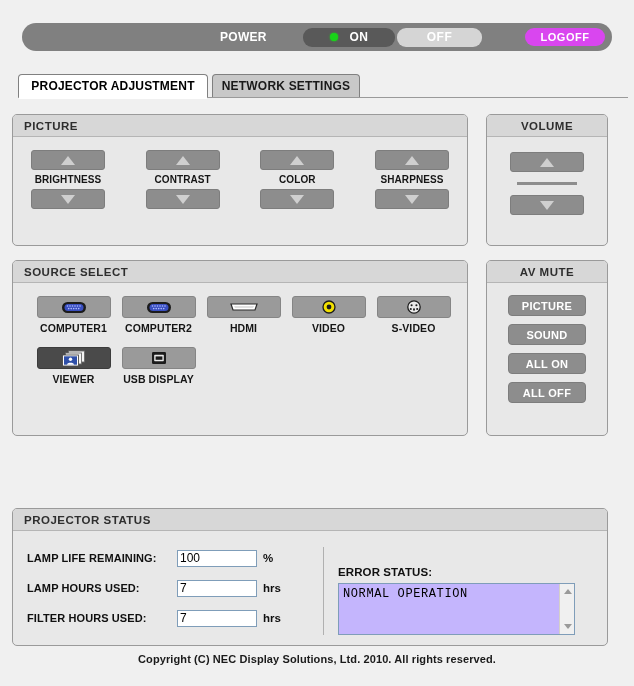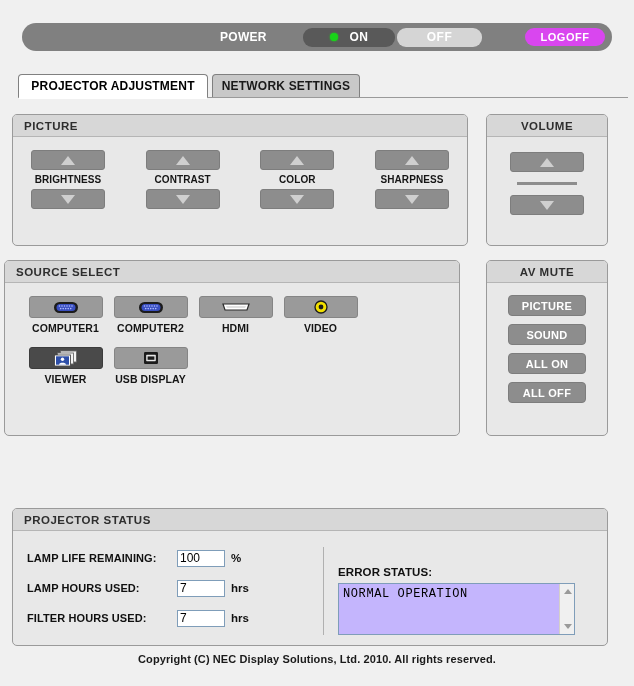--- a/index.html
+++ b/index.html
@@ -254,21 +254,21 @@
   }
   .vol-divider {
     width: 60px;
     height: 3px;
     background: #8d8d8d;
     margin: 10px 0 10px 0;
   }
 
   
   #source-panel {
-    left: 4px;
+    left: 12px;
     top: 260px;
     width: 456px;
     height: 176px;
   }
   .src-row {
     display: flex;
     padding-left: 18px;
     padding-top: 13px;
   }
   .src-item {
@@ -359,21 +359,21 @@
     height: 30px;
   }
   .status-name {
     width: 150px;
     font-size: 11px;
     font-weight: bold;
     color: #101010;
     letter-spacing: 0.1px;
   }
   .status-input {
-    width: 48px;
+    width: 80px;
     height: 17px;
     background: #ffffff;
     border: 1px solid #7f9db9;
     font-family: "Liberation Sans", sans-serif;
     font-size: 12px;
     color: #000000;
     padding: 0 2px;
     box-sizing: border-box;
     border-radius: 0;
   }
@@ -615,20 +615,35 @@
       <div class="src-item">
         <button class="src-btn">
           <svg width="16" height="16" viewBox="0 0 16 16">
             <circle cx="8" cy="8" r="6" fill="#f2e000" stroke="#1b1b1b" stroke-width="1.3"></circle>
             <circle cx="8" cy="8" r="2.4" fill="#1b1b1b"></circle>
           </svg>
         </button>
         <span class="src-label">VIDEO</span>
       </div>
 
+      <div class="src-item">
+        <button class="src-btn">
+          <svg width="16" height="16" viewBox="0 0 16 16">
+            <circle cx="8" cy="8" r="6.2" fill="#e9e9e9" stroke="#1b1b1b" stroke-width="1.3"></circle>
+            <g fill="#1b1b1b">
+              <circle cx="5.6" cy="6.2" r="1.05"></circle>
+              <circle cx="10.4" cy="6.2" r="1.05"></circle>
+              <circle cx="4.8" cy="10" r="1.05"></circle>
+              <circle cx="11.2" cy="10" r="1.05"></circle>
+              <rect x="7.1" y="9.2" width="1.8" height="2.6" rx="0.8"></rect>
+            </g>
+          </svg>
+        </button>
+        <span class="src-label">S-VIDEO</span>
+      </div>
 
     </div>
 
     <div class="src-row">
 
       <div class="src-item">
         <button class="src-btn selected">
           <svg width="30" height="17" viewBox="0 0 30 17">
             <rect x="9.5" y="1" width="16" height="11" fill="#f4f4f4" stroke="#6a6a6a" stroke-width="0.9"></rect>
             <rect x="6.5" y="3" width="16" height="11" fill="#f4f4f4" stroke="#6a6a6a" stroke-width="0.9"></rect>

